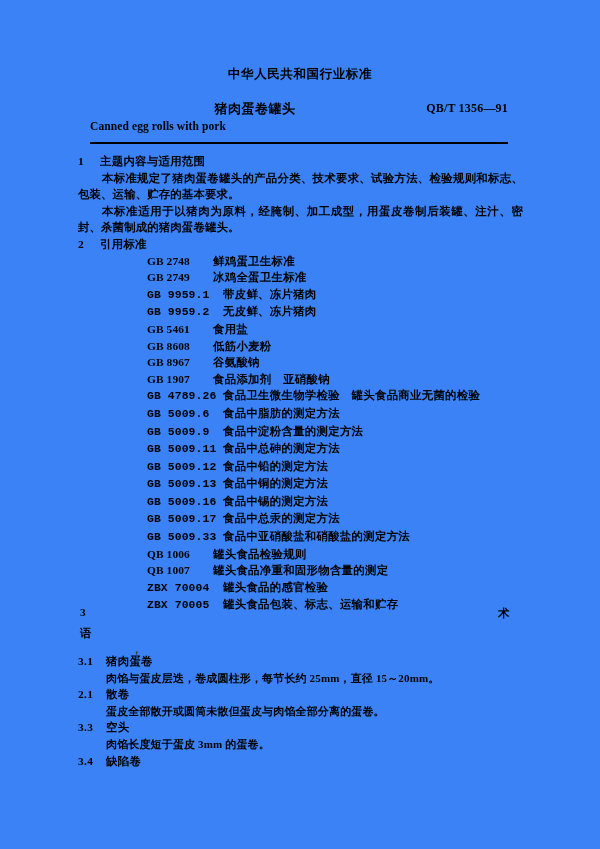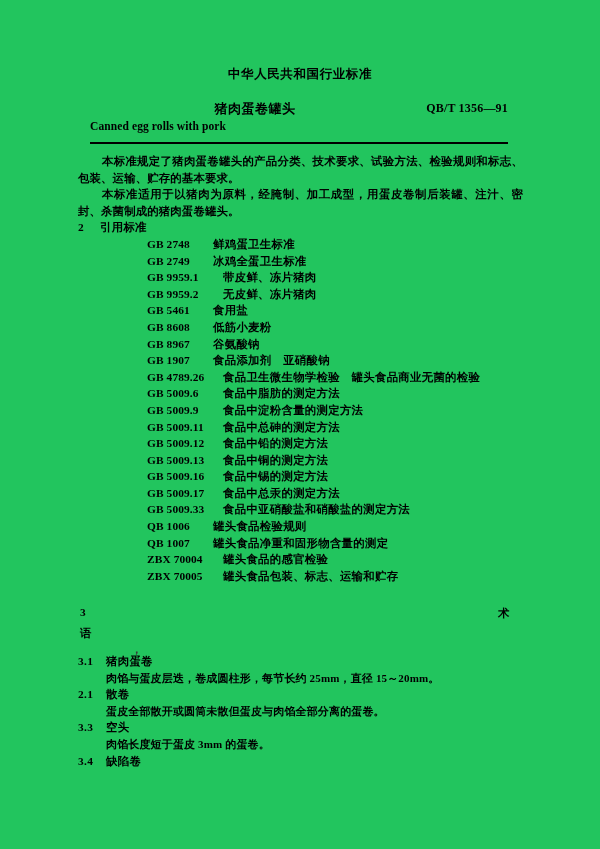--- a/index.html
+++ b/index.html
@@ -9,21 +9,21 @@
     background: #ffffff;
   }
   body {
     font-family: "Liberation Serif", "DejaVu Serif", serif;
     color: #000000;
   }
   .page {
     position: relative;
     width: 600px;
     height: 849px;
-    background: #22c55e;
+    background: #3b82f6;
     overflow: hidden;
   }
 
   
   .masthead {
     position: absolute;
     left: 0;
     top: 66px;
     width: 600px;
     text-align: center;
@@ -133,20 +133,21 @@
     white-space: nowrap;
   }
   .ref-item .code {
     display: inline-block;
     min-width: 66px;
     letter-spacing: 0.1px;
     margin-left: 41px;
   }
   .ref-item .code.wide {
     min-width: 76px;
+    font-family: Liberation Mono, monospace;
   }
   .ref-item .name {
     letter-spacing: 0.3px;
   }
 
   
   .artifact-zone {
     position: absolute;
     left: 0;
     top: 604px;
@@ -201,20 +202,23 @@
     <div class="doc-title">猪肉蛋卷罐头</div>
     <div class="doc-code">QB/T 1356—91</div>
   </div>
 
   <div class="doc-subtitle">Canned egg rolls with pork</div>
 
   <div class="rule"></div>
 
   <div class="body-area">
 
+    <div class="clause">
+      <span class="num">1</span><span>主题内容与适用范围</span>
+    </div>
 
     <div class="para">本标准规定了猪肉蛋卷罐头的产品分类、技术要求、试验方法、检验规则和标志、包装、运输、贮存的基本要求。</div>
     <div class="para">本标准适用于以猪肉为原料，经腌制、加工成型，用蛋皮卷制后装罐、注汁、密封、杀菌制成的猪肉蛋卷罐头。</div>
 
     <div class="clause">
       <span class="num">2</span><span>引用标准</span>
     </div>
 
     <ul class="ref-list">
       <li class="ref-item"><span class="code">GB 2748</span><span class="name">鲜鸡蛋卫生标准</span></li>

